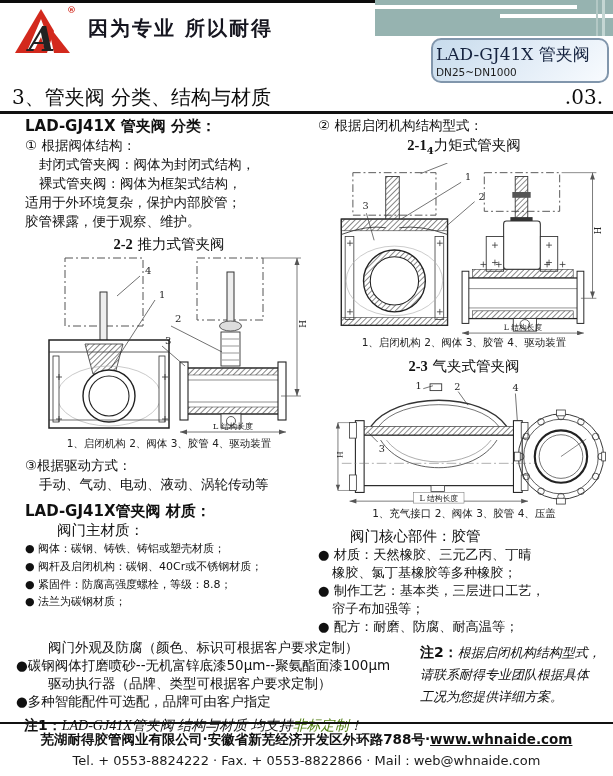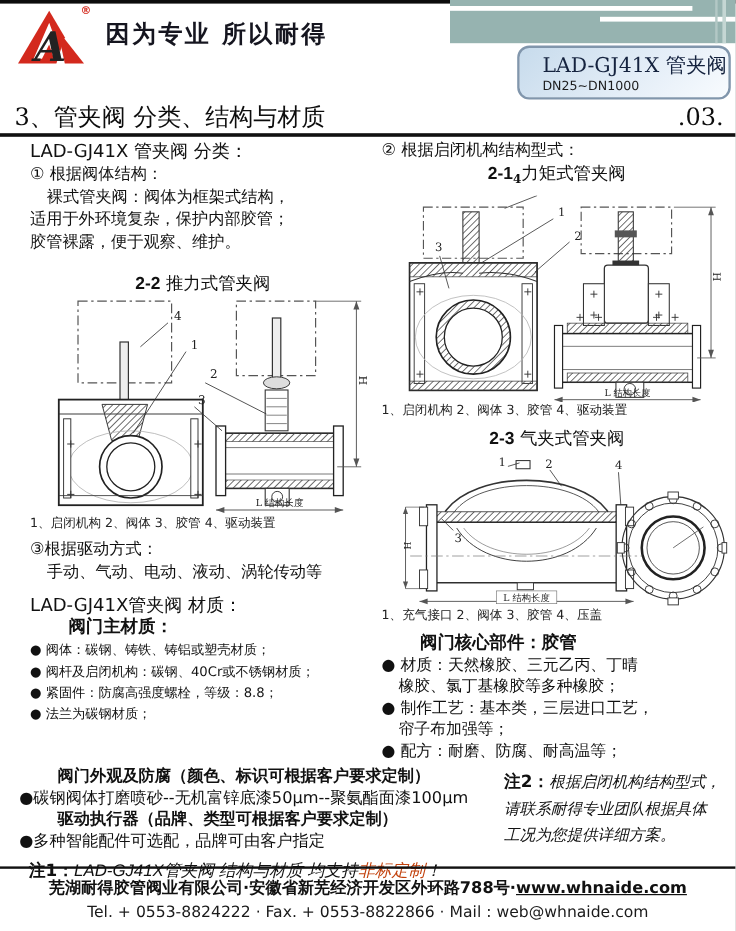--- a/index.html
+++ b/index.html
@@ -14,52 +14,52 @@
   .band-line2 { position:absolute; top:14px; left:125px; right:0; height:4px; background:#fff; }
   .band-stripe1 { position:absolute; right:8px; top:0; width:3px; height:100%; background:#c4d6d3; }
   .band-stripe2 { position:absolute; right:15px; top:0; width:2px; height:100%; background:#b3c8c5; }
 
   .logo { position:absolute; top:7px; left:14px; width:58px; height:48px; }
   .logo .reg { position:absolute; top:-2px; right:-4px; color:#d3291d; font-size:9px; font-weight:bold; }
   .slogan { position:absolute; top:15px; left:88px; font-size:20px; font-weight:bold;
             color:#15151f; letter-spacing:2px; }
 
   .model-box { position:absolute; top:38px; left:431px; width:178px; height:45px;
-               border:2px solid #8196ac; border-radius:10px; padding:3px 19px;
+               border:2px solid #8196ac; border-radius:10px; padding:3px 3px;
                background:linear-gradient(135deg,#c7dbec 0%,#e3edf7 55%,#f8fbfe 100%); }
   .model-line { font-family:"DejaVu Serif",serif; font-size:17px; color:#15233f; white-space:nowrap; }
   .model-range { font-size:10.5px; color:#1c1c1c; }
 
   .section-row { position:absolute; top:84px; left:12px; right:10px; display:flex;
                  justify-content:space-between; align-items:baseline;
                  font-family:"DejaVu Serif",serif; font-size:20px; color:#0d0d0d; }
   .title-rule { position:absolute; top:111px; left:0; width:100%; height:2.5px; background:#111; }
 
   
   .col-left  { position:absolute; top:116px; left:25px;  width:288px; font-size:13.5px; line-height:19px; }
   .col-right { position:absolute; top:116px; left:318px; width:292px; font-size:13.5px; line-height:19px; }
   .nw { white-space:nowrap; }
-  .h-bold { font-weight:normal; font-size:15px; line-height:20px; white-space:nowrap; }
-  .h-bold2 { font-weight:bold; font-size:14.5px; line-height:19px; white-space:nowrap;padding-left:32px; }
+  .h-bold { font-weight:bold; font-size:15px; line-height:20px; white-space:nowrap; }
+  .h-bold2 { font-weight:normal; font-size:14.5px; line-height:19px; white-space:nowrap;padding-left:32px; }
   .indent { padding-left:14px; }
-  .fig-head { text-align:center; font-size:14.5px; line-height:20px; margin-top:15px; }
-  .fig-num { font-family:Liberation Sans, sans-serif; font-weight:bold; }
+  .fig-head { text-align:center; font-size:14.5px; line-height:20px; margin-top:3px; }
+  .fig-num { font-family:Liberation Serif, serif; font-weight:bold; }
   .fig-sub { font-family:"DejaVu Serif",serif; font-weight:bold; font-size:10px; vertical-align:sub; }
-  .fig-caption { font-size:10.5px; line-height:14px; color:#222; white-space:nowrap; }
+  .fig-caption { text-align:center; font-size:10.5px; line-height:14px; color:#222; white-space:nowrap; }
   .drawing { display:block; margin:2px auto 0 auto; }
   .list-line { line-height:17.8px; white-space:nowrap; font-size:11px; }
   .core-line { line-height:18px; white-space:nowrap; font-size:13.2px; }
 
   
   .bottom-block { position:absolute; top:638px; left:16px; width:405px; }
   .b-line { font-size:13.5px; line-height:18px; white-space:nowrap; }
   .note1 { margin-top:7px; padding-left:8px; font-size:14px; white-space:nowrap; }
   .note-label { font-weight:bold; font-size:14px; }
-  .note-italic { font-style:italic; font-family:Liberation Sans, sans-serif; }
-  .note-red { font-style:italic; font-family:"DejaVu Serif",serif; color:#c2410c; }
+  .note-italic { font-style:italic; font-family:Liberation Serif, serif; }
+  .note-red { font-style:italic; font-family:"DejaVu Serif",serif; color:#4d7c0f; }
   .note2 { position:absolute; top:641px; left:420px; width:190px; font-size:13px; line-height:22px;
            font-style:italic; font-family:"DejaVu Serif",serif; }
   .note2 .note-label { font-style:normal; font-family:"DejaVu Sans",sans-serif; }
 
   
   .footer-rule { position:absolute; top:722px; left:0; width:100%; height:2px; background:#111; }
   .footer { position:absolute; top:731px; left:0; width:100%; text-align:center; }
   .footer-line1 { font-size:13.5px; font-weight:bold; white-space:nowrap; }
   .footer-link { text-decoration:underline; }
   .footer-line2 { font-size:13px; margin-top:4px; color:#1a1a1a; white-space:nowrap; }
@@ -100,20 +100,21 @@
 
   <div class="section-row">
     <span>3、管夹阀 分类、结构与材质</span>
     <span>.03.</span>
   </div>
   <div class="title-rule"></div>
 
   <div class="col-left">
     <div class="h-bold">LAD-GJ41X 管夹阀 分类：</div>
     <div class="nw">① 根据阀体结构：</div>
+    <div class="nw indent">封闭式管夹阀：阀体为封闭式结构，</div>
     <div class="nw indent">裸式管夹阀：阀体为框架式结构，</div>
     <div class="nw">适用于外环境复杂，保护内部胶管；</div>
     <div class="nw">胶管裸露，便于观察、维护。</div>
 
     <div class="fig-head">
       <span class="fig-num">2-2</span>
       <span>推力式管夹阀</span>
     </div>
 
     <svg class="drawing" width="280" height="180" viewBox="0 0 280 180">

